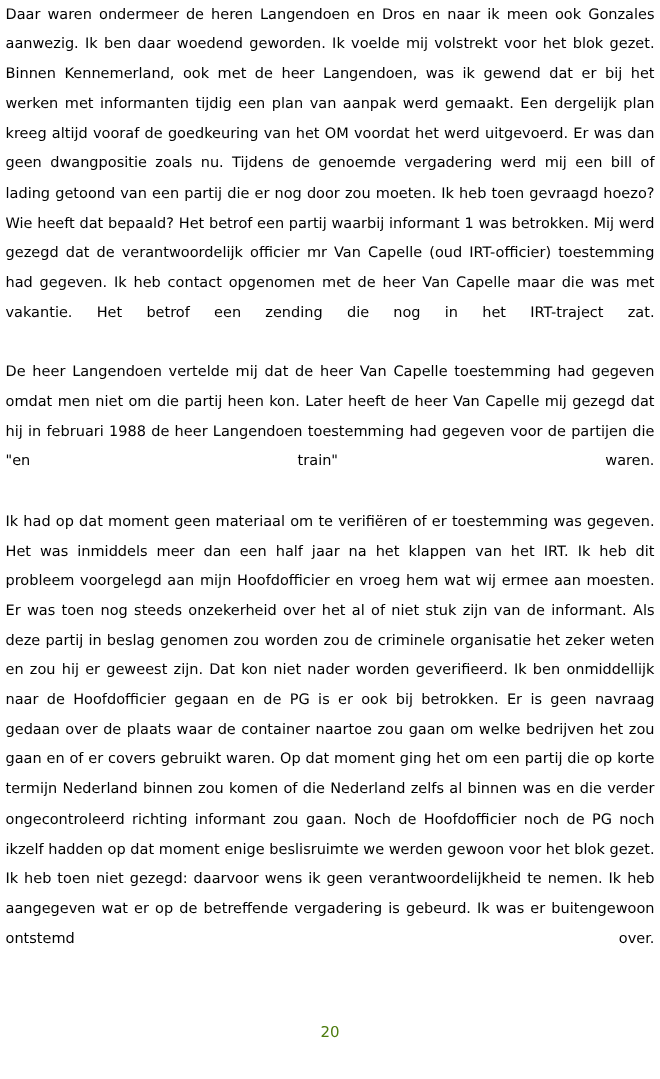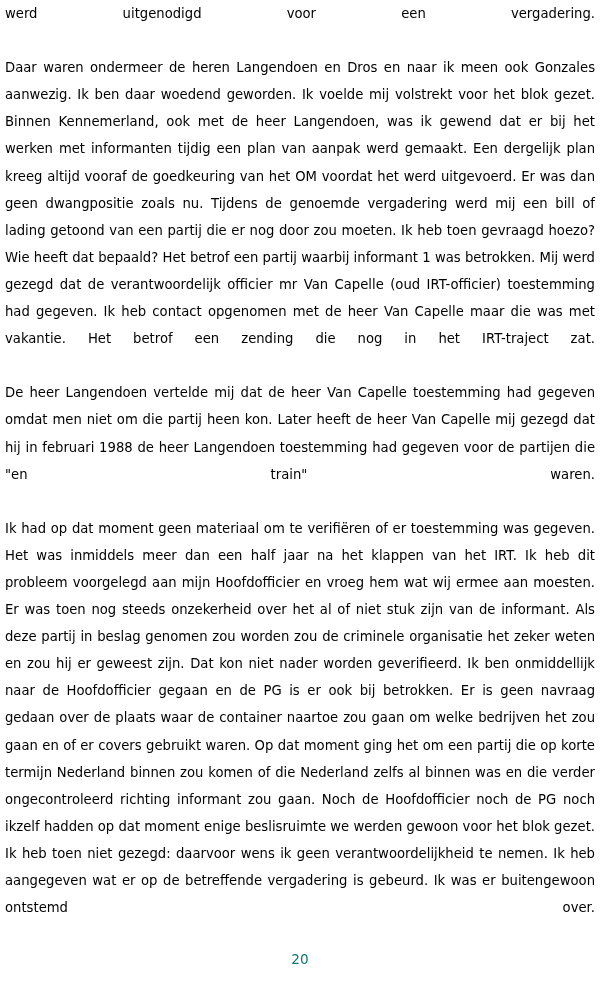--- a/index.html
+++ b/index.html
@@ -37,36 +37,35 @@
   
   p.para::after {
     content: "";
     display: inline-block;
     width: 100%;
     height: 0;
   }
   .page-number {
     position: absolute;
     left: 0;
-    top: 950px;
+    top: 930px;
     width: 600px;
     text-align: center;
     font-size: 13.6px;
     line-height: 18px;
     font-family: "DejaVu Sans", "Liberation Sans", sans-serif;
-    color: #0f766e;
+    color: #4d7c0f;
   }
 </style>
 </head>
 <body>
 
 <div class="page">
 
   <div class="body-text">
-    <p class="para">werd uitgenodigd voor een vergadering.</p>
     <p class="para">Daar waren ondermeer de heren Langendoen en Dros en naar ik meen ook Gonzales aanwezig. Ik ben daar woedend geworden. Ik voelde mij volstrekt voor het blok gezet. Binnen Kennemerland, ook met de heer Langendoen, was ik gewend dat er bij het werken met informanten tijdig een plan van aanpak werd gemaakt. Een dergelijk plan kreeg altijd vooraf de goedkeuring van het OM voordat het werd uitgevoerd. Er was dan geen dwangpositie zoals nu. Tijdens de genoemde vergadering werd mij een bill of lading getoond van een partij die er nog door zou moeten. Ik heb toen gevraagd hoezo? Wie heeft dat bepaald? Het betrof een partij waarbij informant 1 was betrokken. Mij werd gezegd dat de verantwoordelijk officier mr Van Capelle (oud IRT-officier) toestemming had gegeven. Ik heb contact opgenomen met de heer Van Capelle maar die was met vakantie. Het betrof een zending die nog in het IRT-traject zat.</p>
     <p class="para">De heer Langendoen vertelde mij dat de heer Van Capelle toestemming had gegeven omdat men niet om die partij heen kon. Later heeft de heer Van Capelle mij gezegd dat hij in februari 1988 de heer Langendoen toestemming had gegeven voor de partijen die "en train" waren.</p>
     <p class="para">Ik had op dat moment geen materiaal om te verifiëren of er toestemming was gegeven. Het was inmiddels meer dan een half jaar na het klappen van het IRT. Ik heb dit probleem voorgelegd aan mijn Hoofdofficier en vroeg hem wat wij ermee aan moesten.  Er was toen nog steeds onzekerheid over het al of niet stuk zijn van de informant. Als deze partij in beslag genomen zou worden zou de criminele organisatie het zeker weten en zou hij er geweest zijn. Dat kon niet nader worden geverifieerd. Ik ben onmiddellijk naar de Hoofdofficier gegaan en de PG is er ook bij betrokken. Er is geen navraag gedaan over de plaats waar de container naartoe zou gaan om welke bedrijven het zou gaan en of er covers gebruikt waren. Op dat moment ging het om een partij die op korte termijn Nederland binnen zou komen of die Nederland zelfs al binnen was en die verder ongecontroleerd richting informant zou gaan. Noch de Hoofdofficier noch de PG noch ikzelf hadden op dat moment enige beslisruimte we werden gewoon voor het blok gezet. Ik heb toen niet gezegd: daarvoor wens ik geen verantwoordelijkheid te nemen. Ik heb aangegeven wat er op de betreffende vergadering is gebeurd. Ik was er buitengewoon ontstemd over.</p>
   </div>
 
   <div class="page-number">20</div>
 
 </div>
 
 </body></html>

